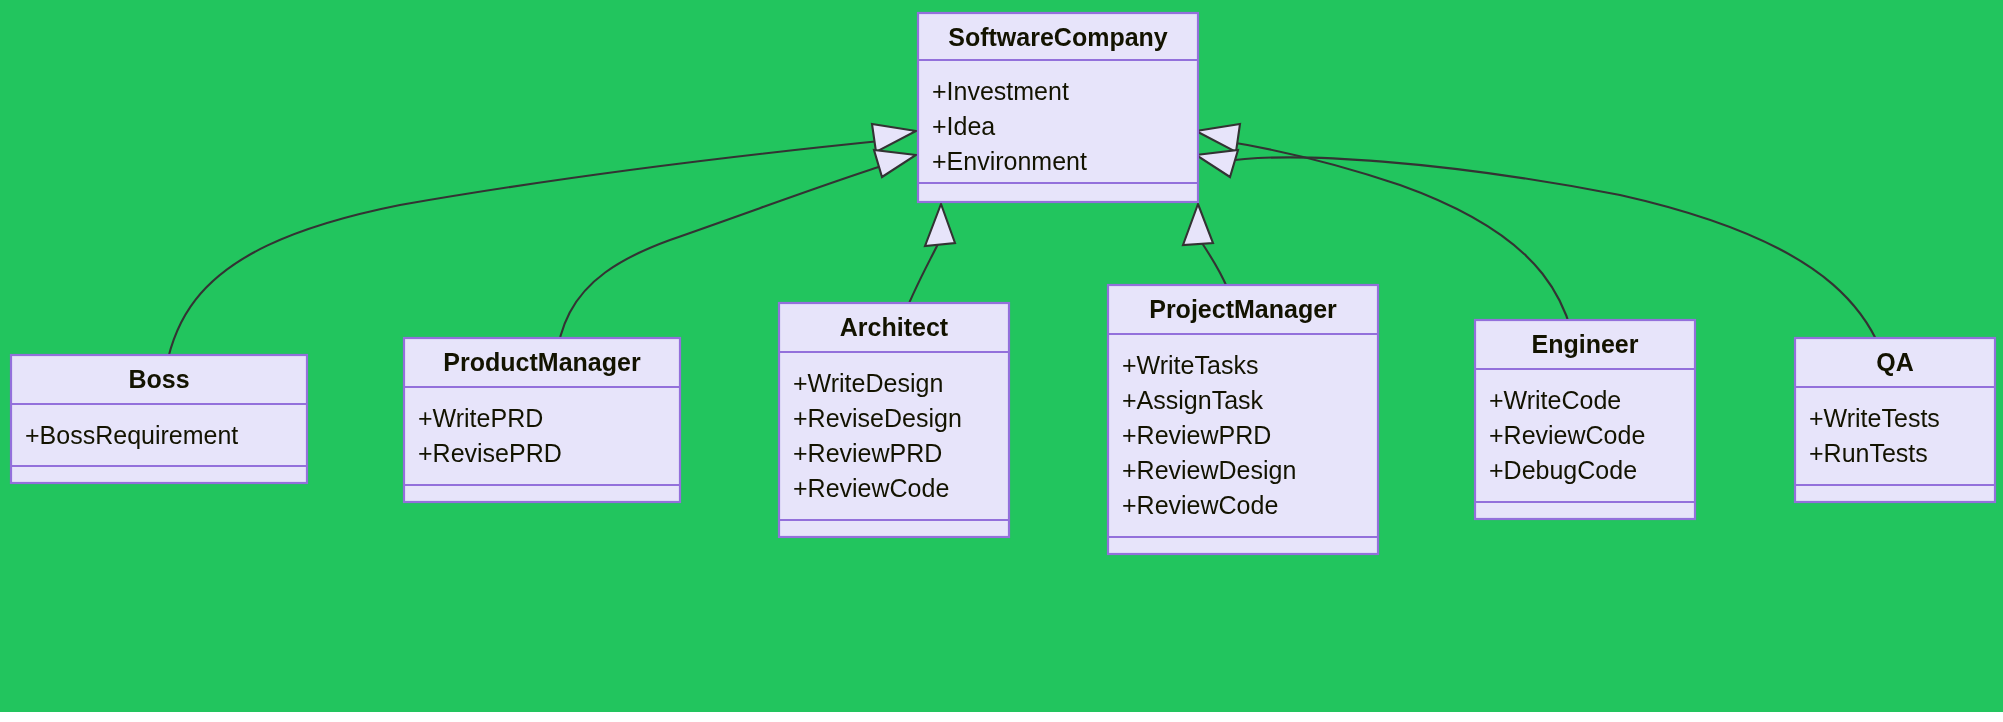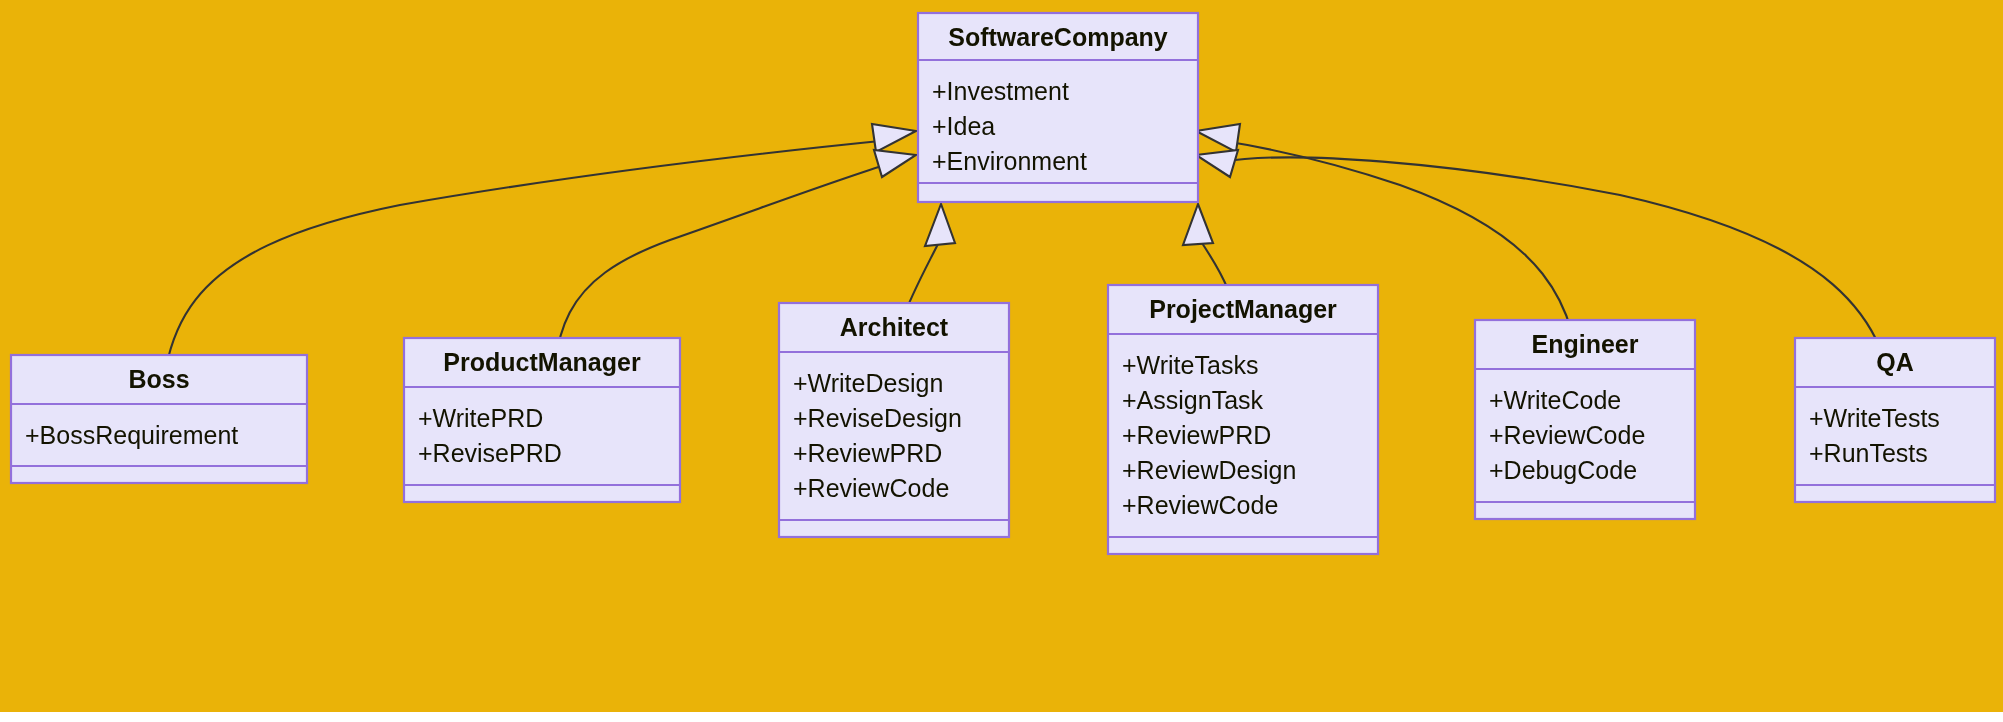--- a/index.html
+++ b/index.html
@@ -10,21 +10,21 @@
   body {
     width: 2003px;
     height: 722px;
     font-family: "Liberation Sans", sans-serif;
     overflow: hidden;
   }
   #diagram-root {
     position: relative;
     width: 2003px;
     height: 712px;
-    background: #eab308;
+    background: #22c55e;
   }
   svg#uml-svg {
     display: block;
     width: 2003px;
     height: 722px;
   }
   .class-box-rect {
     fill: #e7e4fa;
     stroke: #9370db;
     stroke-width: 2.2;

